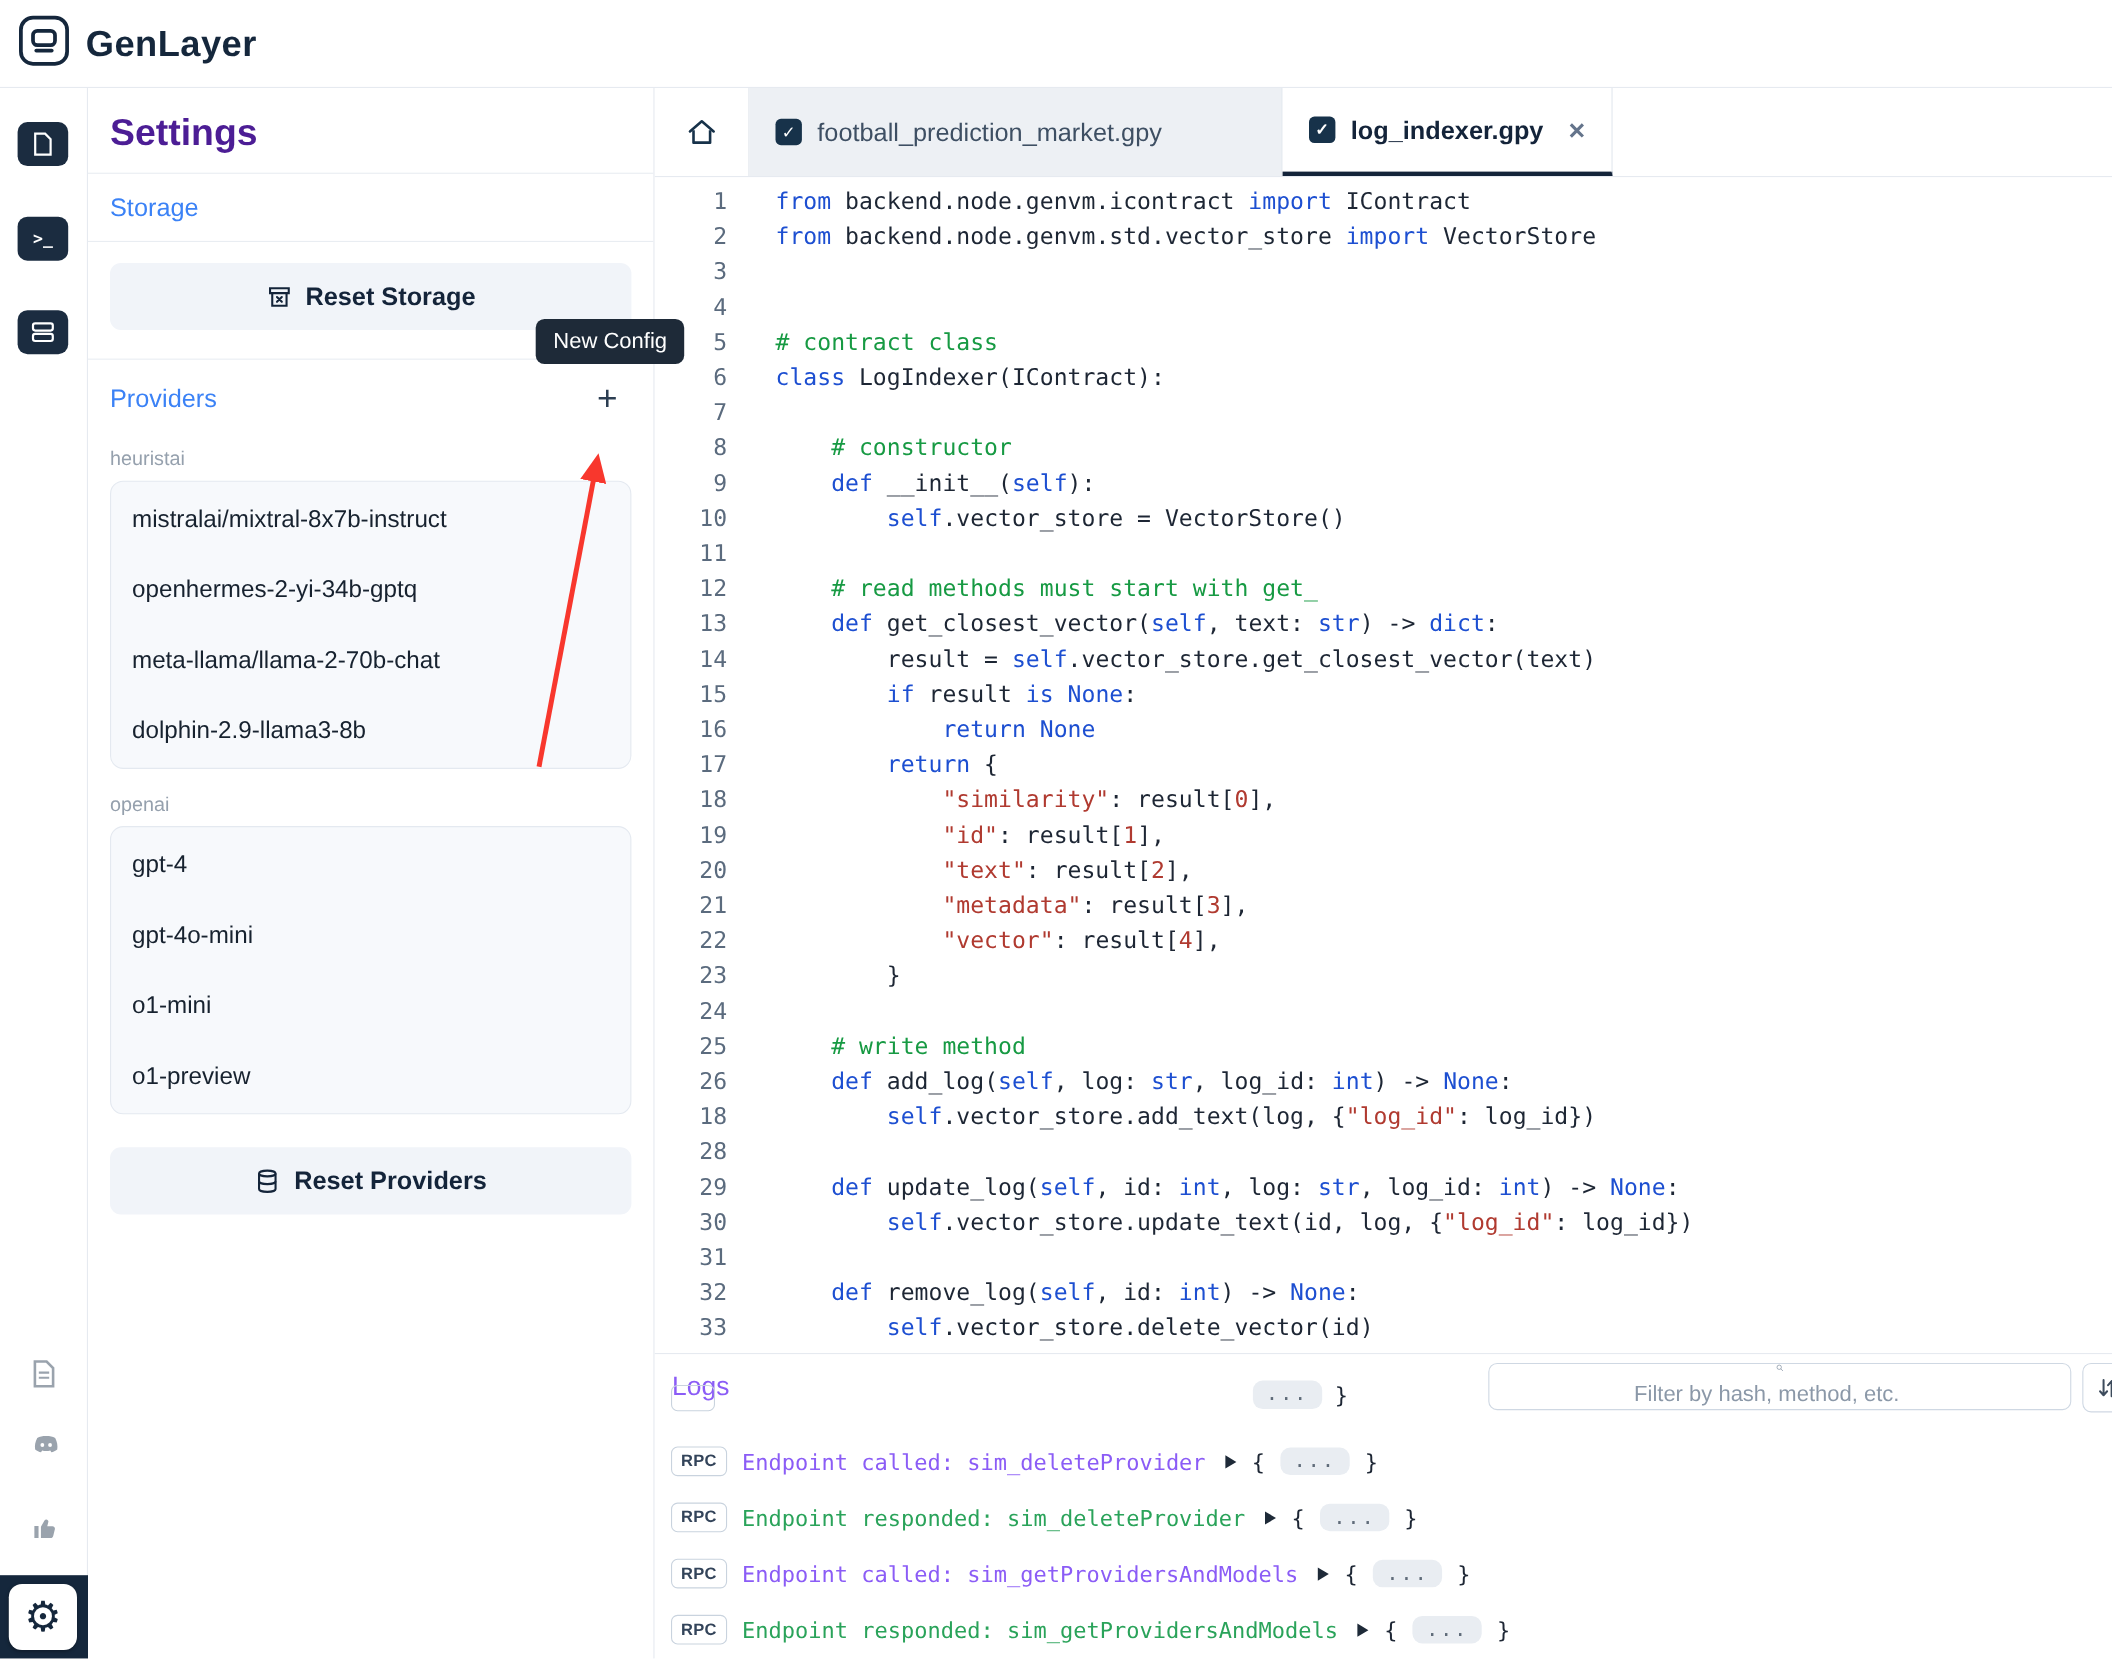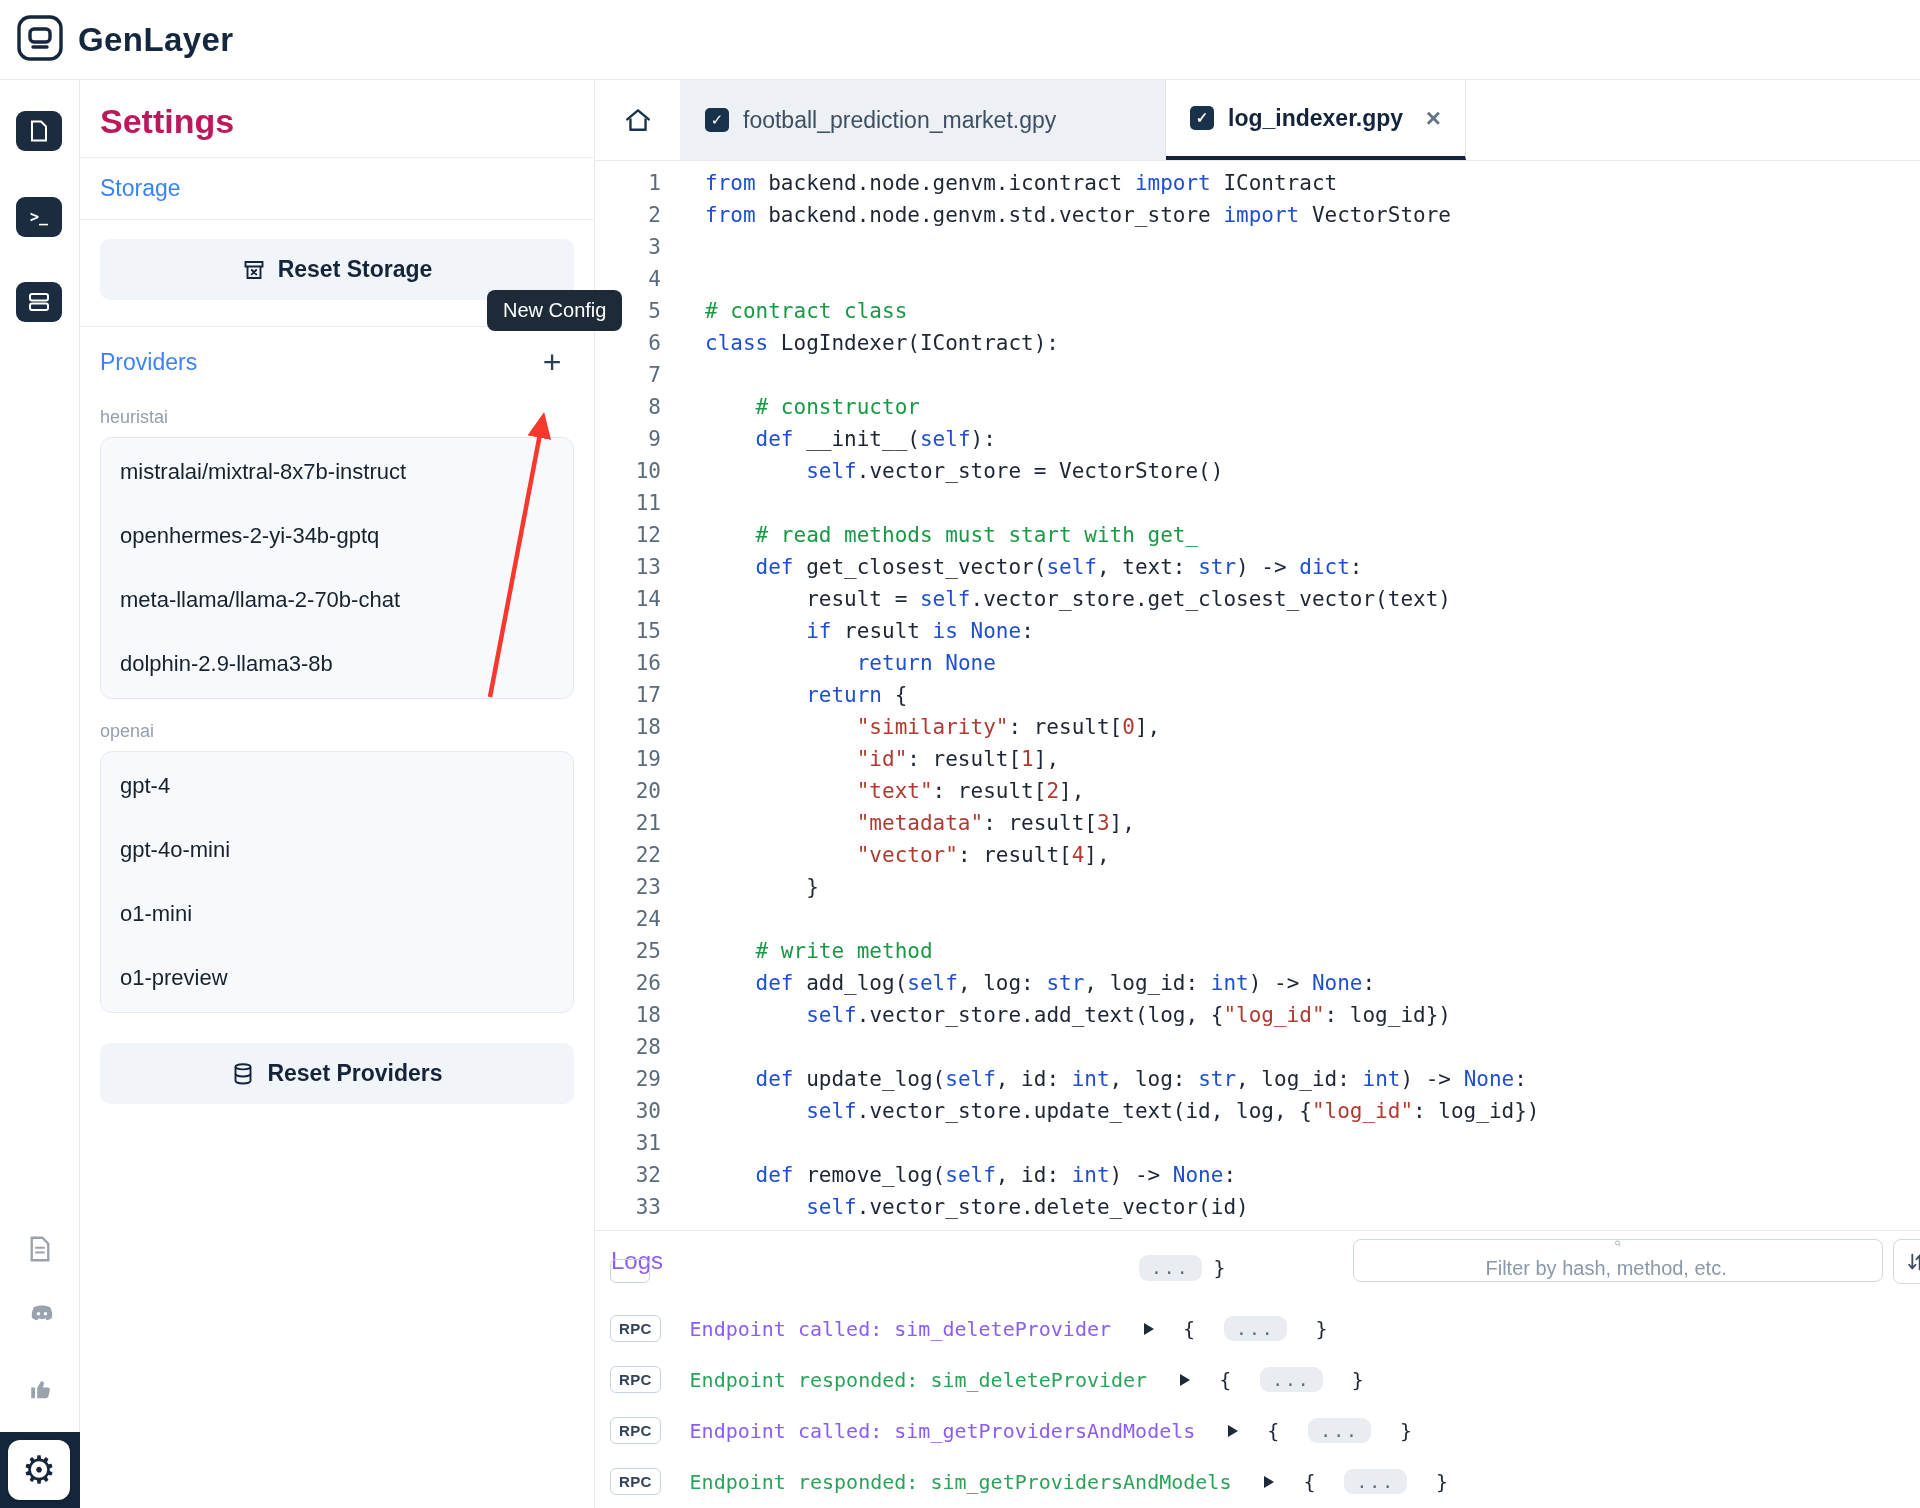--- a/index.html
+++ b/index.html
@@ -23,21 +23,21 @@
   .rg1{top:1156px}.rg2{top:1224px}.rg3{top:1296px}
   .gear-block{position:absolute;left:0;top:1352px;width:80px;height:76px;background:#15273c;}
   .gear-tile{position:absolute;left:8px;top:8px;width:62px;height:60px;background:#fff;border-radius:12px;
              display:flex;align-items:center;justify-content:center;cursor:pointer;
              box-shadow:0 1px 3px rgba(0,0,0,.25);}
   .gear-glyph{font-family:"DejaVu Sans",sans-serif;font-size:38px;color:#15273c;line-height:1;}
 
   
   .settings{position:absolute;left:80px;top:80px;width:515px;height:1428px;background:#fff;
             border-right:1px solid #e6eaf0;box-sizing:border-box;padding:0 20px;z-index:10;}
-  .settings h1{margin:22px 0 16px;font-size:34px;font-weight:700;color:#be185d;}
+  .settings h1{margin:22px 0 16px;font-size:34px;font-weight:700;color:#4c1d95;}
   .divider{height:1px;background:#e9edf2;margin:0 -20px;}
   .sec-label{font-size:23px;color:#3b82f6;margin:17px 0;}
   .reset-btn{height:61px;border-radius:10px;background:#f1f4f9;display:flex;align-items:center;
              justify-content:center;gap:12px;font-size:23px;font-weight:700;color:#14243a;
              margin:19px 0 26px;cursor:pointer;}
   .reset-btn svg{flex:none;}
   .providers-row{display:flex;align-items:center;justify-content:space-between;margin-top:12px;height:46px;}
   .plus-btn{width:44px;height:44px;display:flex;align-items:center;justify-content:center;
             font-size:32px;color:#2c3e52;cursor:pointer;border-radius:8px;}
   .pgroup-label{font-size:18px;color:#95a0ad;margin:22px 0 9px;}
@@ -76,21 +76,21 @@
   .filter input{border:none;outline:none;font-size:20px;color:#33445a;flex:1;min-width:0;
                 font-family:"Liberation Sans",sans-serif;background:transparent;}
   .filter input::placeholder{color:#8b98a8;}
   .sort-btn{position:absolute;left:1298px;top:8px;width:44px;height:43px;border:1px solid #cfd8e3;
             border-radius:8px;display:flex;align-items:center;justify-content:center;cursor:pointer;}
   .tail{position:absolute;left:544px;top:24px;display:flex;align-items:center;gap:12px;
         font-family:"DejaVu Sans Mono",monospace;font-size:20px;color:#1d2634;}
   .tail-badge{position:absolute;left:15px;top:28px;width:40px;height:24px;border:1px solid #c9d3de;
               border-radius:6px;box-sizing:border-box;}
   .log-rows{position:absolute;left:0;top:72px;right:0;bottom:0;}
-  .log-row{height:51px;display:flex;align-items:center;padding-left:15px;gap:29px;
+  .log-row{height:51px;display:flex;align-items:center;padding-left:15px;gap:14px;
            font-family:"DejaVu Sans Mono",monospace;font-size:20px;cursor:pointer;}
   .badge{border:1px solid #c9d3de;border-radius:6px;padding:4px 8px;font-size:15px;font-weight:700;
          color:#33445a;font-family:"Liberation Sans",sans-serif;letter-spacing:.3px;flex:none;}
   .msg.called{color:#8b5cf6}.msg.responded{color:#2aa35a}
   .tri{width:0;height:0;border-left:10px solid #1e2a38;border-top:6px solid transparent;
        border-bottom:6px solid transparent;margin-left:4px;flex:none;}
   .brace{color:#1d2634;}
   .pill{background:#e9edf2;border-radius:9px;padding:2px 12px;color:#5f6b79;font-size:18px;
         letter-spacing:2px;line-height:1.2;}
 

